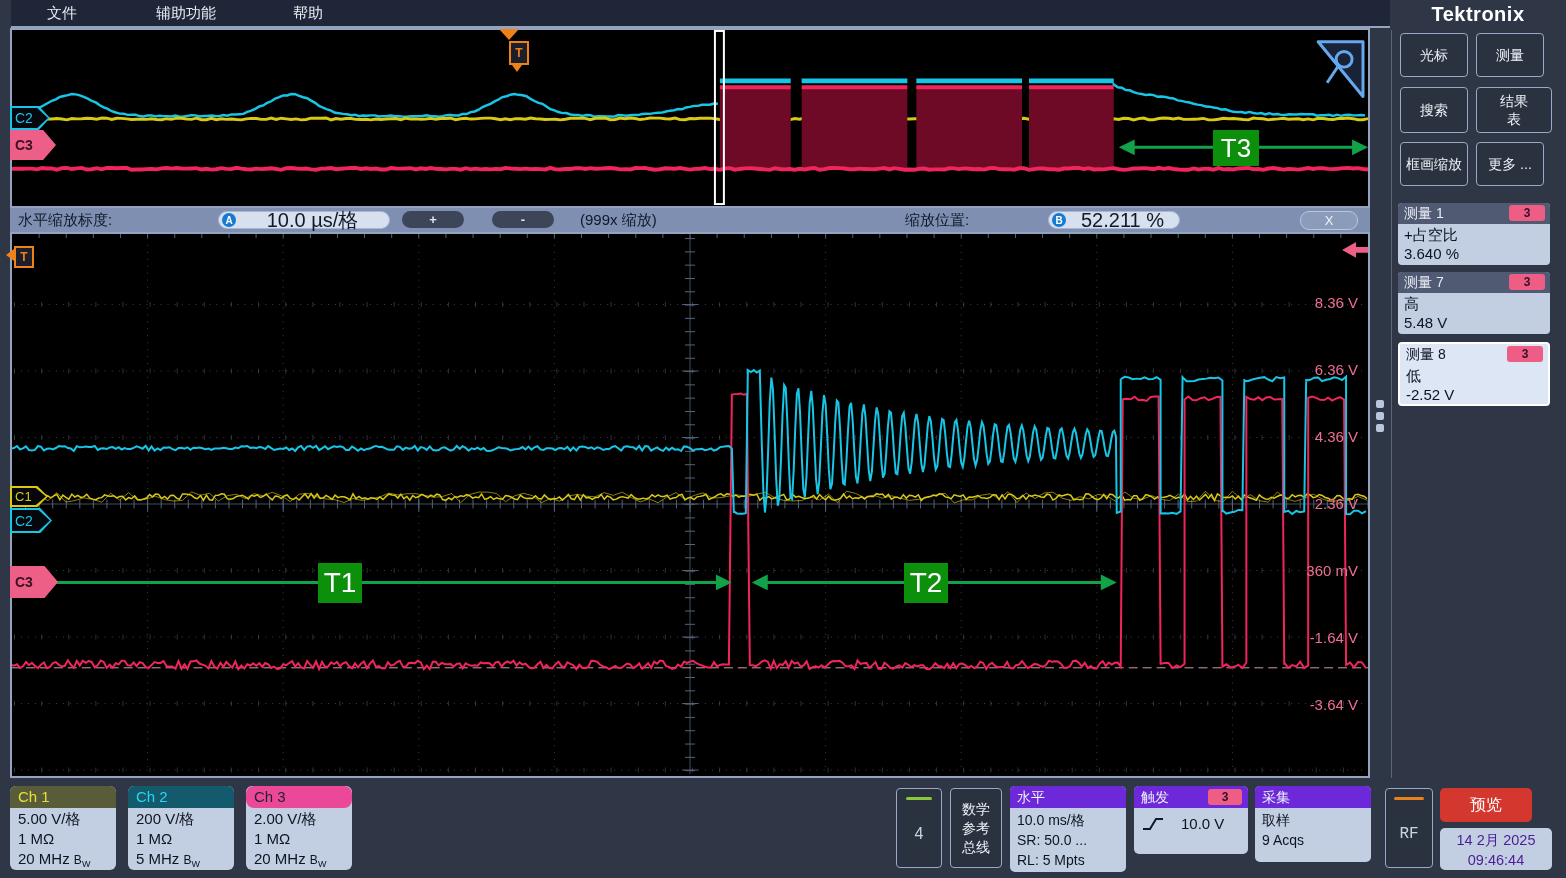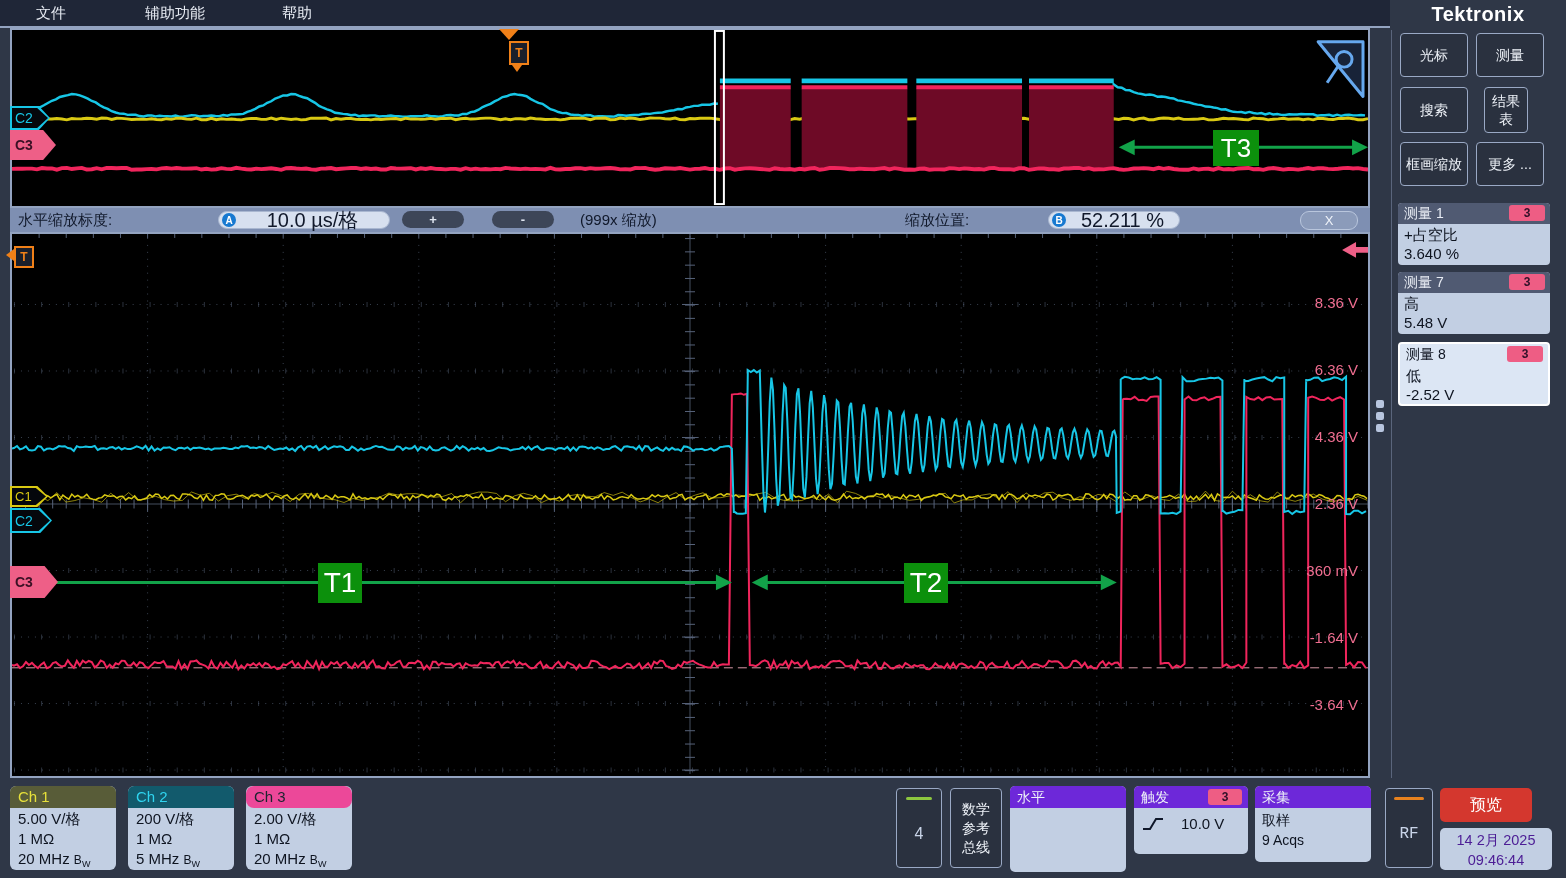--- a/index.html
+++ b/index.html
@@ -1,20 +1,20 @@
 <!DOCTYPE html>
 <html><head>
 <meta charset="utf-8">
 <style>
   html,body{margin:0;padding:0;background:#1b2130;}
   #app{position:relative;width:1566px;height:878px;background:#2f3747;overflow:hidden;
        font-family:"Liberation Sans","DejaVu Sans",sans-serif;color:#e8ecf4;}
   .abs{position:absolute;}
   
-  #menu-bar{left:0;top:0;width:1452px;height:26px;background:#1f2637;border-bottom:2px solid #93a3c0;}
+  #menu-bar{left:11px;top:0;width:1452px;height:26px;background:#1f2637;border-bottom:2px solid #93a3c0;}
   .menu-item{position:absolute;top:4px;font-size:15px;color:#e8ecf4;cursor:default;}
   
   #overview-panel{left:10px;top:28px;width:1360px;height:180px;background:#000;border:2px solid #93a3c0;box-sizing:border-box;}
   #ov-svg{width:100%;height:100%;display:block;}
   
   #zoom-toolbar{left:10px;top:208px;width:1360px;height:24px;background:#7e8fb2;}
   .zb-text{position:absolute;top:3px;font-size:15px;color:#10182a;}
   .zb-pill{position:absolute;top:3px;height:18px;background:#d7e0ef;border:1px solid #a9b7d0;border-radius:10px;
            display:flex;align-items:center;box-sizing:border-box;}
   .zb-knob{width:14px;height:14px;border-radius:50%;background:#1779d0;color:#fff;font-size:10px;font-weight:bold;
@@ -424,21 +424,21 @@
       <span></span>
     </div>
 
   <div class="abs" id="sidebar">
     <div id="logo">Tektronix</div>
     <div id="sidebar-divider"></div>
 
     <div class="sb-btn" style="left:10px;top:33px;width:68px;height:44px;">光标</div>
     <div class="sb-btn" style="left:86px;top:33px;width:68px;height:44px;">测量</div>
     <div class="sb-btn" style="left:10px;top:87px;width:68px;height:46px;">搜索</div>
-    <div class="sb-btn" style="left:86px;top:87px;width:44px;height:46px;margin-left:8px;">
+    <div class="sb-btn" style="left:86px;top:87px;width:76px;height:46px;">
       <div><span>结果</span><br>
            <span>表</span></div>
     </div>
     <div class="sb-btn" style="left:10px;top:142px;width:68px;height:44px;">框画缩放</div>
     <div class="sb-btn" style="left:86px;top:142px;width:68px;height:44px;">更多 ...</div>
 
     <div class="meas-card" style="top:203px;height:62px;">
       <div class="hdr"><span>测量 1</span>
         <span class="chip">3</span></div>
       <div class="body">
@@ -499,20 +499,25 @@
     <div class="dark-box" style="left:950px;top:6px;width:52px;height:80px;">
       <div style="padding-top:11px;text-align:center;font-size:14px;line-height:19px;color:#eef2f8;">
         <div>数学</div>
         <div>参考</div>
         <div>总线</div>
       </div>
     </div>
 
     <div class="info-badge" style="left:1010px;width:116px;height:86px;">
       <div class="hdr">水平</div>
+      <div class="body">
+        <div>10.0 ms/格</div>
+        <div>SR: 50.0 ...</div>
+        <div>RL: 5 Mpts</div>
+      </div>
     </div>
 
     <div class="info-badge" style="left:1134px;width:114px;height:68px;">
       <div class="hdr"><span>触发</span>
         <span class="chip">3</span></div>
       <div class="body" style="display:flex;align-items:center;gap:16px;padding-top:6px;">
         <svg width="24" height="16" viewBox="0 0 24 16">
           <path d="M2,13 L9,13 L15,3 L22,3" fill="none" stroke="#10182a" stroke-width="2"></path>
         </svg>
         <span style="font-size:15px;">10.0 V</span>

